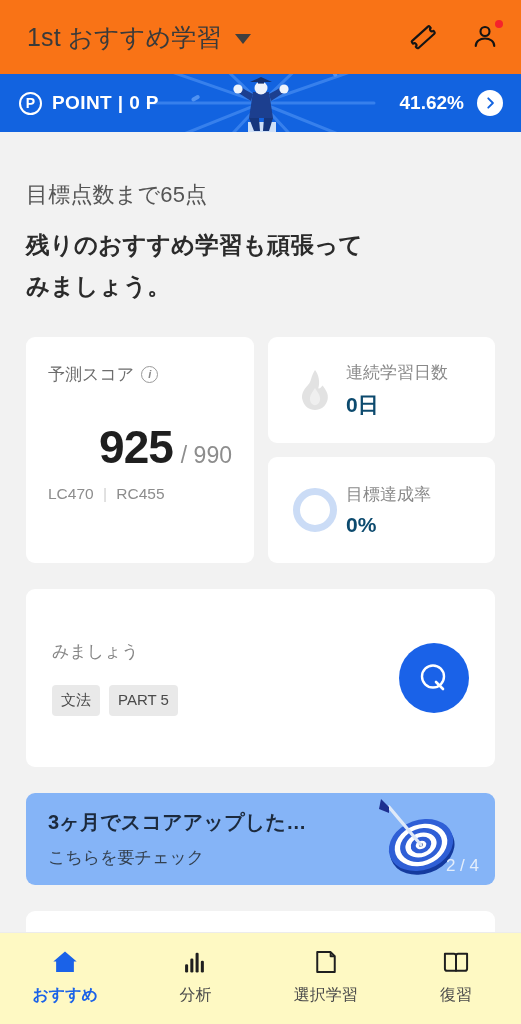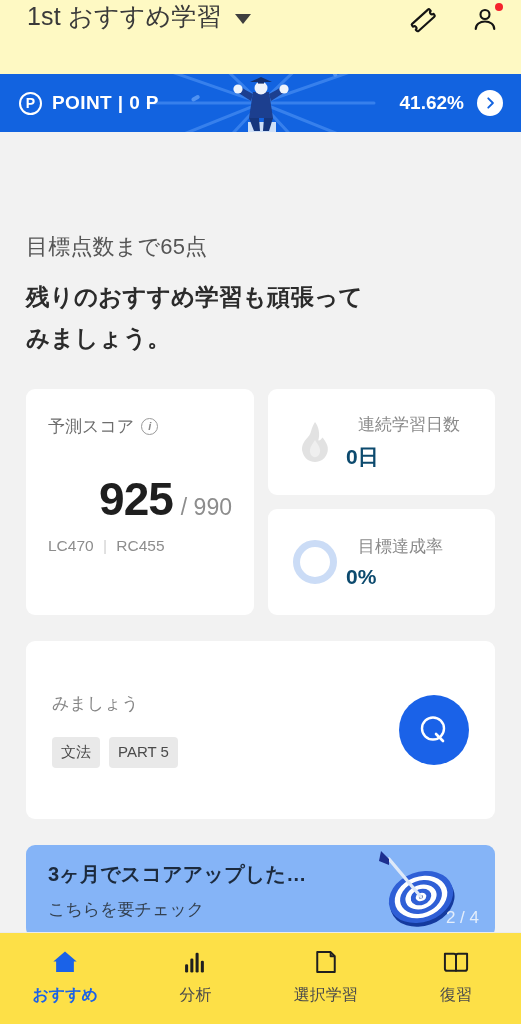--- a/index.html
+++ b/index.html
@@ -6,22 +6,22 @@
   html, body {
     width: 521px; height: 1024px;
     font-family: "Liberation Sans", "DejaVu Sans", sans-serif;
     background: #f2f2f2;
     overflow: hidden;
   }
   .phone { position: relative; width: 521px; height: 1024px; background: #f2f2f2; }
 
   
   .appbar {
-    height: 74px; background: #fef9c3;
-    display: flex; align-items: flex-start;
+    height: 74px; background: #f97316;
+    display: flex; align-items: center;
     padding: 0 16px 0 27px;
   }
   .appbar-title {
     font-size: 25px; color: #3a3a3a; letter-spacing: .2px;
     white-space: nowrap;
   }
   .caret {
     width: 0; height: 0; margin-left: 13px; margin-top: 4px;
     border-left: 8px solid transparent;
     border-right: 8px solid transparent;
@@ -58,21 +58,21 @@
   .pct { color: #fff; font-size: 19px; font-weight: bold; position: relative; z-index: 2; }
   .pct-arrow {
     margin-left: 13px; width: 26px; height: 26px; border-radius: 50%;
     background: #fff; display: flex; align-items: center; justify-content: center;
     position: relative; z-index: 2;
   }
 
   
   .content { position: absolute; top: 132px; left: 0; right: 0; bottom: 92px; overflow: hidden; }
 
-  .headline-wrap { padding: 68px 26px 0 26px; margin-top: 32px; }
+  .headline-wrap { padding: 48px 26px 0 26px; }
   .sub-goal { font-size: 22px; color: #555555; margin-bottom: 15px; letter-spacing: .2px; }
   .headline { font-size: 23.5px; font-weight: bold; color: #2b2b2b; line-height: 1.75; letter-spacing: .2px; }
 
   
   .stats-row { display: flex; padding: 30px 26px 0 26px; gap: 14px; }
   .card { background: #fff; border-radius: 9px; }
   .score-card { width: 228px; padding: 26px 22px 22px 22px; display: flex; flex-direction: column; }
   .score-head { display: flex; align-items: center; font-size: 17px; color: #6d6d6d; }
   .info-i {
     margin-left: 7px; width: 17px; height: 17px; border-radius: 50%;
@@ -83,21 +83,21 @@
   .score-main { margin-top: 34px; display: flex; align-items: baseline; justify-content: flex-end; }
   .score-big { font-size: 46px; font-weight: bold; color: #1f1f1f; letter-spacing: -1px; }
   .score-total { font-size: 23px; color: #8d8d8d; margin-left: 8px; }
   .score-sub { margin-top: 11px; font-size: 15.5px; color: #8d8d8d; }
   .score-sub .bar { color: #d2d2d2; margin: 0 5px; }
 
   .side-col { display: flex; flex-direction: column; gap: 14px; flex: 1 1 auto; }
   .mini-card { height: 106px; display: flex; align-items: center; padding: 0 16px; }
   .mini-icon { width: 62px; display: flex; align-items: center; justify-content: center; flex: 0 0 62px; }
   .mini-text { display: flex; flex-direction: column; }
-  .mini-label { font-size: 17px; color: #8a8a8a; margin-bottom: 7px; margin-left: 12px; }
+  .mini-label { font-size: 17px; color: #8a8a8a; margin-bottom: 7px; }
   .mini-value { font-size: 21px; font-weight: bold; color: #0c4a6e; }
   .ring { width: 44px; height: 44px; border-radius: 50%; border: 7px solid #cbdcf6; }
 
   
   .practice-card {
     margin: 26px 26px 0 26px; padding: 30px 26px 30px 26px;
     display: flex; align-items: center; min-height: 178px;
   }
   .practice-left { flex: 1 1 auto; }
   .practice-kicker { font-size: 17px; color: #858585; }
@@ -125,21 +125,21 @@
     position: absolute; right: 16px; bottom: 9px;
     font-size: 17px; color: #e4eefb;
   }
 
   
   .peek { margin: 26px 26px 0 26px; height: 60px; background: #fff; border-radius: 9px; }
 
   
   .bottomnav {
     position: absolute; left: 0; right: 0; bottom: 0; height: 92px;
-    background: #fde047; border-top: 1px solid #ececec;
+    background: #fef9c3; border-top: 1px solid #ececec;
     display: flex; align-items: flex-start; padding-top: 12px;
   }
   .nav-item {
     flex: 1 1 0; display: flex; flex-direction: column;
     align-items: center; justify-content: flex-start;
   }
   .nav-icon { height: 34px; display: flex; align-items: center; justify-content: center; }
   .nav-label { font-size: 16px; color: #4b4b4b; margin-top: 6px; }
   .nav-item.active .nav-label { color: #1a62e8; font-weight: bold; }
 </style>

